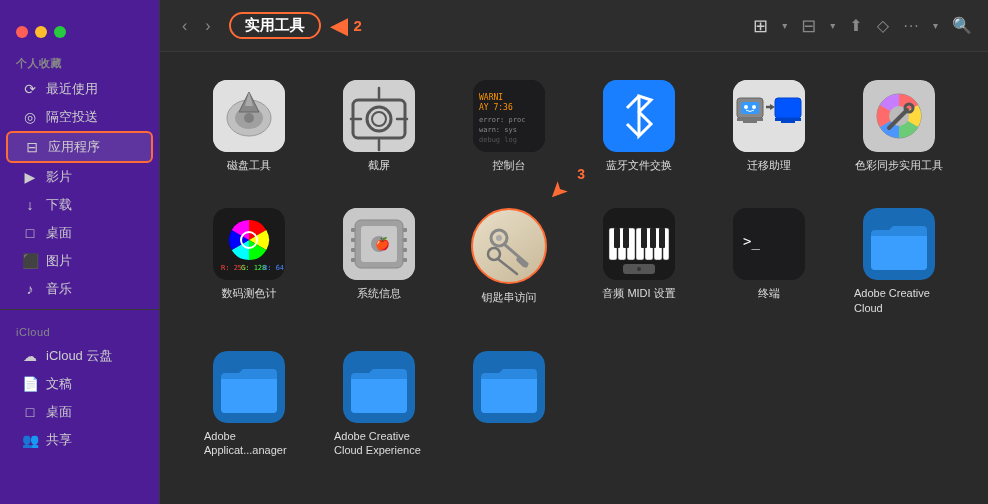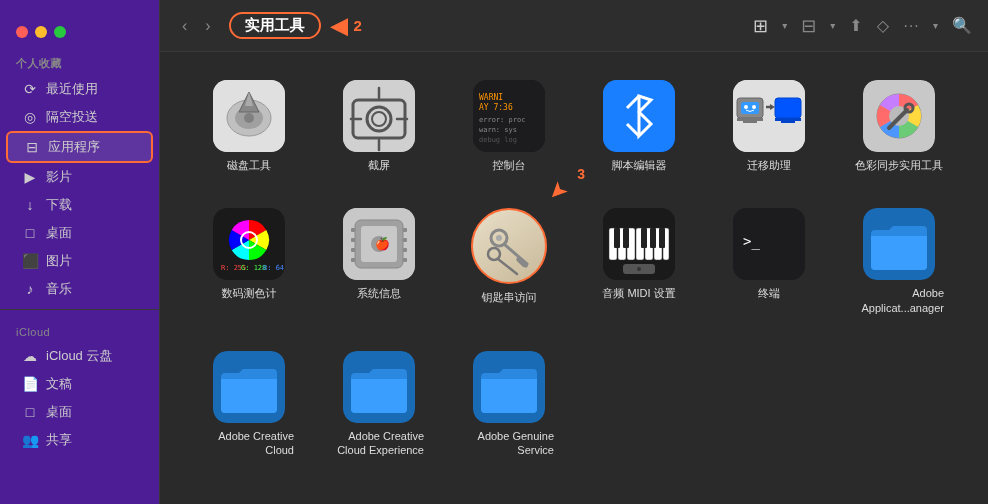--- a/index.html
+++ b/index.html
@@ -171,21 +171,21 @@
       align-items: flex-start;
       justify-content: center;
       font-size: 36px;
       position: relative;
       overflow: hidden;
     }
 
     .app-label {
       font-size: 11px;
       color: #ddd;
-      text-align: right;
+      text-align: left;
       max-width: 90px;
       line-height: 1.3;
     }
 
     
     .icon-disk {
       background: linear-gradient(145deg, #e8e8e8 0%, #c0c0c0 100%);
     }
 
     
@@ -372,21 +372,21 @@
       <div class="app-item">
         <div class="app-icon" style="background:linear-gradient(145deg,#1a8cff,#0055cc); border-radius:14px;">
           <svg width="72" height="72" viewBox="0 0 72 72">
             <rect width="72" height="72" rx="14" fill="#1a7fff"></rect>
 
             <path d="M36 16 L36 56 L48 44 L36 32 L48 20 Z" stroke="white" stroke-width="3" fill="none"></path>
             <path d="M36 56 L24 44" stroke="white" stroke-width="3"></path>
             <path d="M36 16 L24 28" stroke="white" stroke-width="3"></path>
           </svg>
         </div>
-        <span class="app-label">脚本编辑器</span>
+        <span class="app-label">蓝牙文件交换</span>
       </div>
 
 
       <div class="app-item">
         <div class="app-icon" style="background:#e8e8e8; border-radius:14px;">
           <svg width="72" height="72" viewBox="0 0 72 72">
             <rect width="72" height="72" rx="14" fill="#e0e0e0"></rect>
 
             <rect x="4" y="18" width="26" height="20" rx="3" fill="#888" stroke="#666" stroke-width="1"></rect>
             <rect x="4" y="38" width="26" height="3" fill="#777"></rect>
@@ -533,56 +533,55 @@
             <text x="10" y="38" font-family="monospace" font-size="14" fill="white">&gt;_</text>
           </svg>
         </div>
         <span class="app-label">终端</span>
       </div>
 
       <div class="app-item">
         <div class="app-icon" style="border-radius:14px; overflow:hidden;">
           <svg width="72" height="72" viewBox="0 0 72 72">
             <rect width="72" height="72" rx="14" fill="#1a6bb5"></rect>
+            <path d="M8 26 Q8 22 12 22 L26 22 L30 18 L60 18 Q64 18 64 22 L64 58 Q64 62 60 62 L12 62 Q8 62 8 58 Z" fill="#2a88e0"></path>
+            <path d="M8 28 L64 28 L64 58 Q64 62 60 62 L12 62 Q8 62 8 58 Z" fill="#3a9eff"></path>
+          </svg>
+        </div>
+        <span class="app-label">Adobe Creative Cloud</span>
+      </div>
+
+      <div class="app-item">
+        <div class="app-icon" style="border-radius:14px; overflow:hidden;">
+          <svg width="72" height="72" viewBox="0 0 72 72">
+            <rect width="72" height="72" rx="14" fill="#1a6bb5"></rect>
 
             <path d="M8 26 Q8 22 12 22 L26 22 L30 18 L60 18 Q64 18 64 22 L64 58 Q64 62 60 62 L12 62 Q8 62 8 58 Z" fill="#2a88e0"></path>
             <path d="M8 28 L64 28 L64 58 Q64 62 60 62 L12 62 Q8 62 8 58 Z" fill="#3a9eff"></path>
           </svg>
         </div>
         <span class="app-label">Adobe Applicat...anager</span>
       </div>
 
       <div class="app-item">
         <div class="app-icon" style="border-radius:14px; overflow:hidden;">
           <svg width="72" height="72" viewBox="0 0 72 72">
             <rect width="72" height="72" rx="14" fill="#1a6bb5"></rect>
             <path d="M8 26 Q8 22 12 22 L26 22 L30 18 L60 18 Q64 18 64 22 L64 58 Q64 62 60 62 L12 62 Q8 62 8 58 Z" fill="#2a88e0"></path>
             <path d="M8 28 L64 28 L64 58 Q64 62 60 62 L12 62 Q8 62 8 58 Z" fill="#3a9eff"></path>
           </svg>
         </div>
-        <span class="app-label">Adobe Creative Cloud</span>
+        <span class="app-label">Adobe Creative Cloud Experience</span>
       </div>
 
       <div class="app-item">
         <div class="app-icon" style="border-radius:14px; overflow:hidden;">
           <svg width="72" height="72" viewBox="0 0 72 72">
             <rect width="72" height="72" rx="14" fill="#1a6bb5"></rect>
             <path d="M8 26 Q8 22 12 22 L26 22 L30 18 L60 18 Q64 18 64 22 L64 58 Q64 62 60 62 L12 62 Q8 62 8 58 Z" fill="#2a88e0"></path>
             <path d="M8 28 L64 28 L64 58 Q64 62 60 62 L12 62 Q8 62 8 58 Z" fill="#3a9eff"></path>
           </svg>
         </div>
-        <span class="app-label">Adobe Creative Cloud Experience</span>
-      </div>
-
-      <div class="app-item">
-        <div class="app-icon" style="border-radius:14px; overflow:hidden;">
-          <svg width="72" height="72" viewBox="0 0 72 72">
-            <rect width="72" height="72" rx="14" fill="#1a6bb5"></rect>
-            <path d="M8 26 Q8 22 12 22 L26 22 L30 18 L60 18 Q64 18 64 22 L64 58 Q64 62 60 62 L12 62 Q8 62 8 58 Z" fill="#2a88e0"></path>
-            <path d="M8 28 L64 28 L64 58 Q64 62 60 62 L12 62 Q8 62 8 58 Z" fill="#3a9eff"></path>
-          </svg>
-        </div>
-        <span class="app-label">Adobe Genuine Service</span>
       </div>
 
     </div>
   </div>
 </div>
 
 </body></html>

